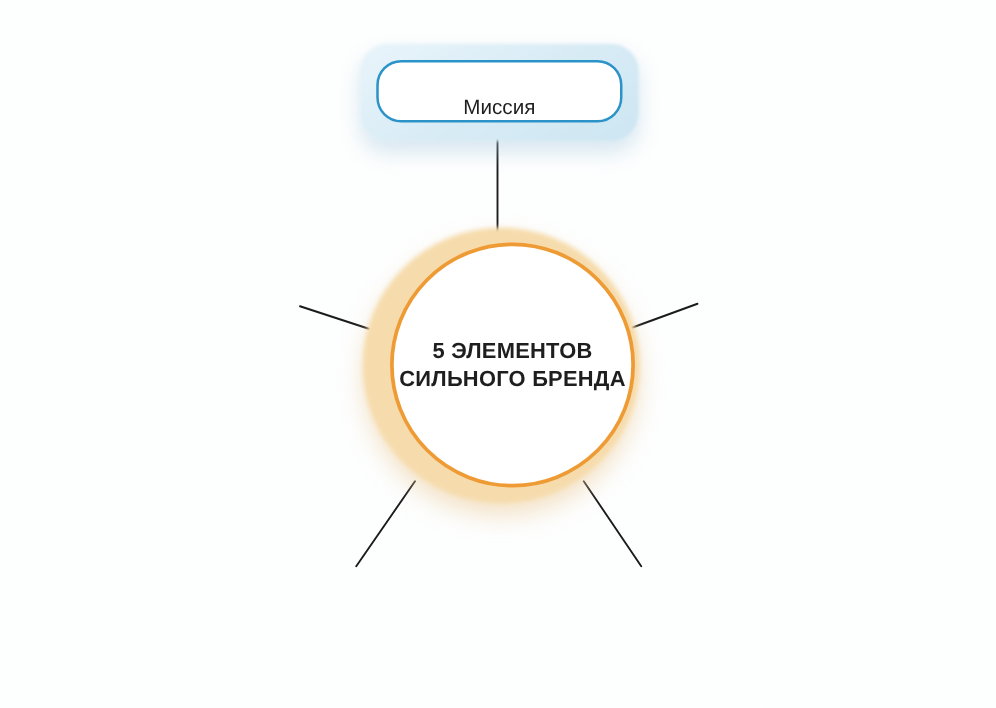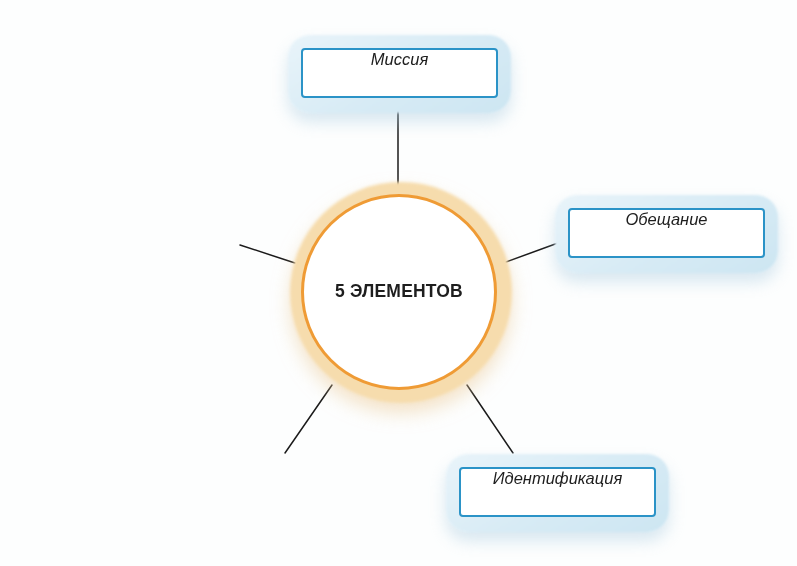--- a/index.html
+++ b/index.html
@@ -36,25 +36,24 @@
     border-radius:22px;
     background:linear-gradient(150deg,#e9f4fa 0%, var(--node-halo,#d7ebf5) 55%, #cde6f2 100%);
     box-shadow:0 9px 16px rgba(170,205,225,0.45);
     filter:blur(1.2px);
   }
   .node .box{
     position:absolute;
     left:0;top:0;right:0;bottom:0;
     background:var(--node-fill,#ffffff);
     border:2px solid var(--node-border,#2b93c7);
-    border-radius:4px;
+    border-radius:20px;
     display:flex;
-    align-items:flex-start;
+    align-items:flex-end;
     justify-content:center;
-    font-style:italic;
   }
   .node .label{
     font-size:16.5px;
     color:var(--text,#1e1e1e);
     white-space:nowrap;
   }
   
   .center-wrap{
     position:absolute;
     left:290px;top:182px;
@@ -63,21 +62,21 @@
   .center-halo{
     position:absolute;
     left:0;top:0;right:0;bottom:0;
     border-radius:50%;
     background:var(--center-halo,#f6dcad);
     box-shadow:0 10px 18px rgba(236,206,158,0.55);
     filter:blur(1.5px);
   }
   .center-circle{
     position:absolute;
-    left:11px;top:12px;
+    left:22px;top:12px;
     width:190px;height:190px;
     background:var(--center-fill,#ffffff);
     border:3px solid var(--center-ring,#ef9b35);
     border-radius:50%;
     display:flex;
     align-items:center;
     justify-content:center;
   }
   .center-title{
     font-weight:bold;
@@ -100,40 +99,29 @@
     <line x1="506" y1="262" x2="558" y2="243"></line>
     <line x1="332" y1="385" x2="285" y2="453"></line>
     <line x1="467" y1="385" x2="513" y2="453"></line>
   </svg>
 
   <div class="center-wrap">
     <div class="center-halo"></div>
     <div class="center-circle">
       <div class="center-title">
         <span>5 ЭЛЕМЕНТОВ</span>
+        <span>СИЛЬНОГО БРЕНДА</span>
       </div>
     </div>
   </div>
 
   <div class="node" style="left:301px;top:48px;">
     <div class="halo"></div>
     <div class="box">
       <span class="label">Миссия</span>
     </div>
   </div>
 
 
-  <div class="node" style="left:568px;top:208px;">
-    <div class="halo"></div>
-    <div class="box">
-      <span class="label">Обещание</span>
-    </div>
-  </div>
 
 
-  <div class="node" style="left:459px;top:467px;">
-    <div class="halo"></div>
-    <div class="box">
-      <span class="label">Идентификация</span>
-    </div>
-  </div>
 
 </div>
 
 </body></html>

